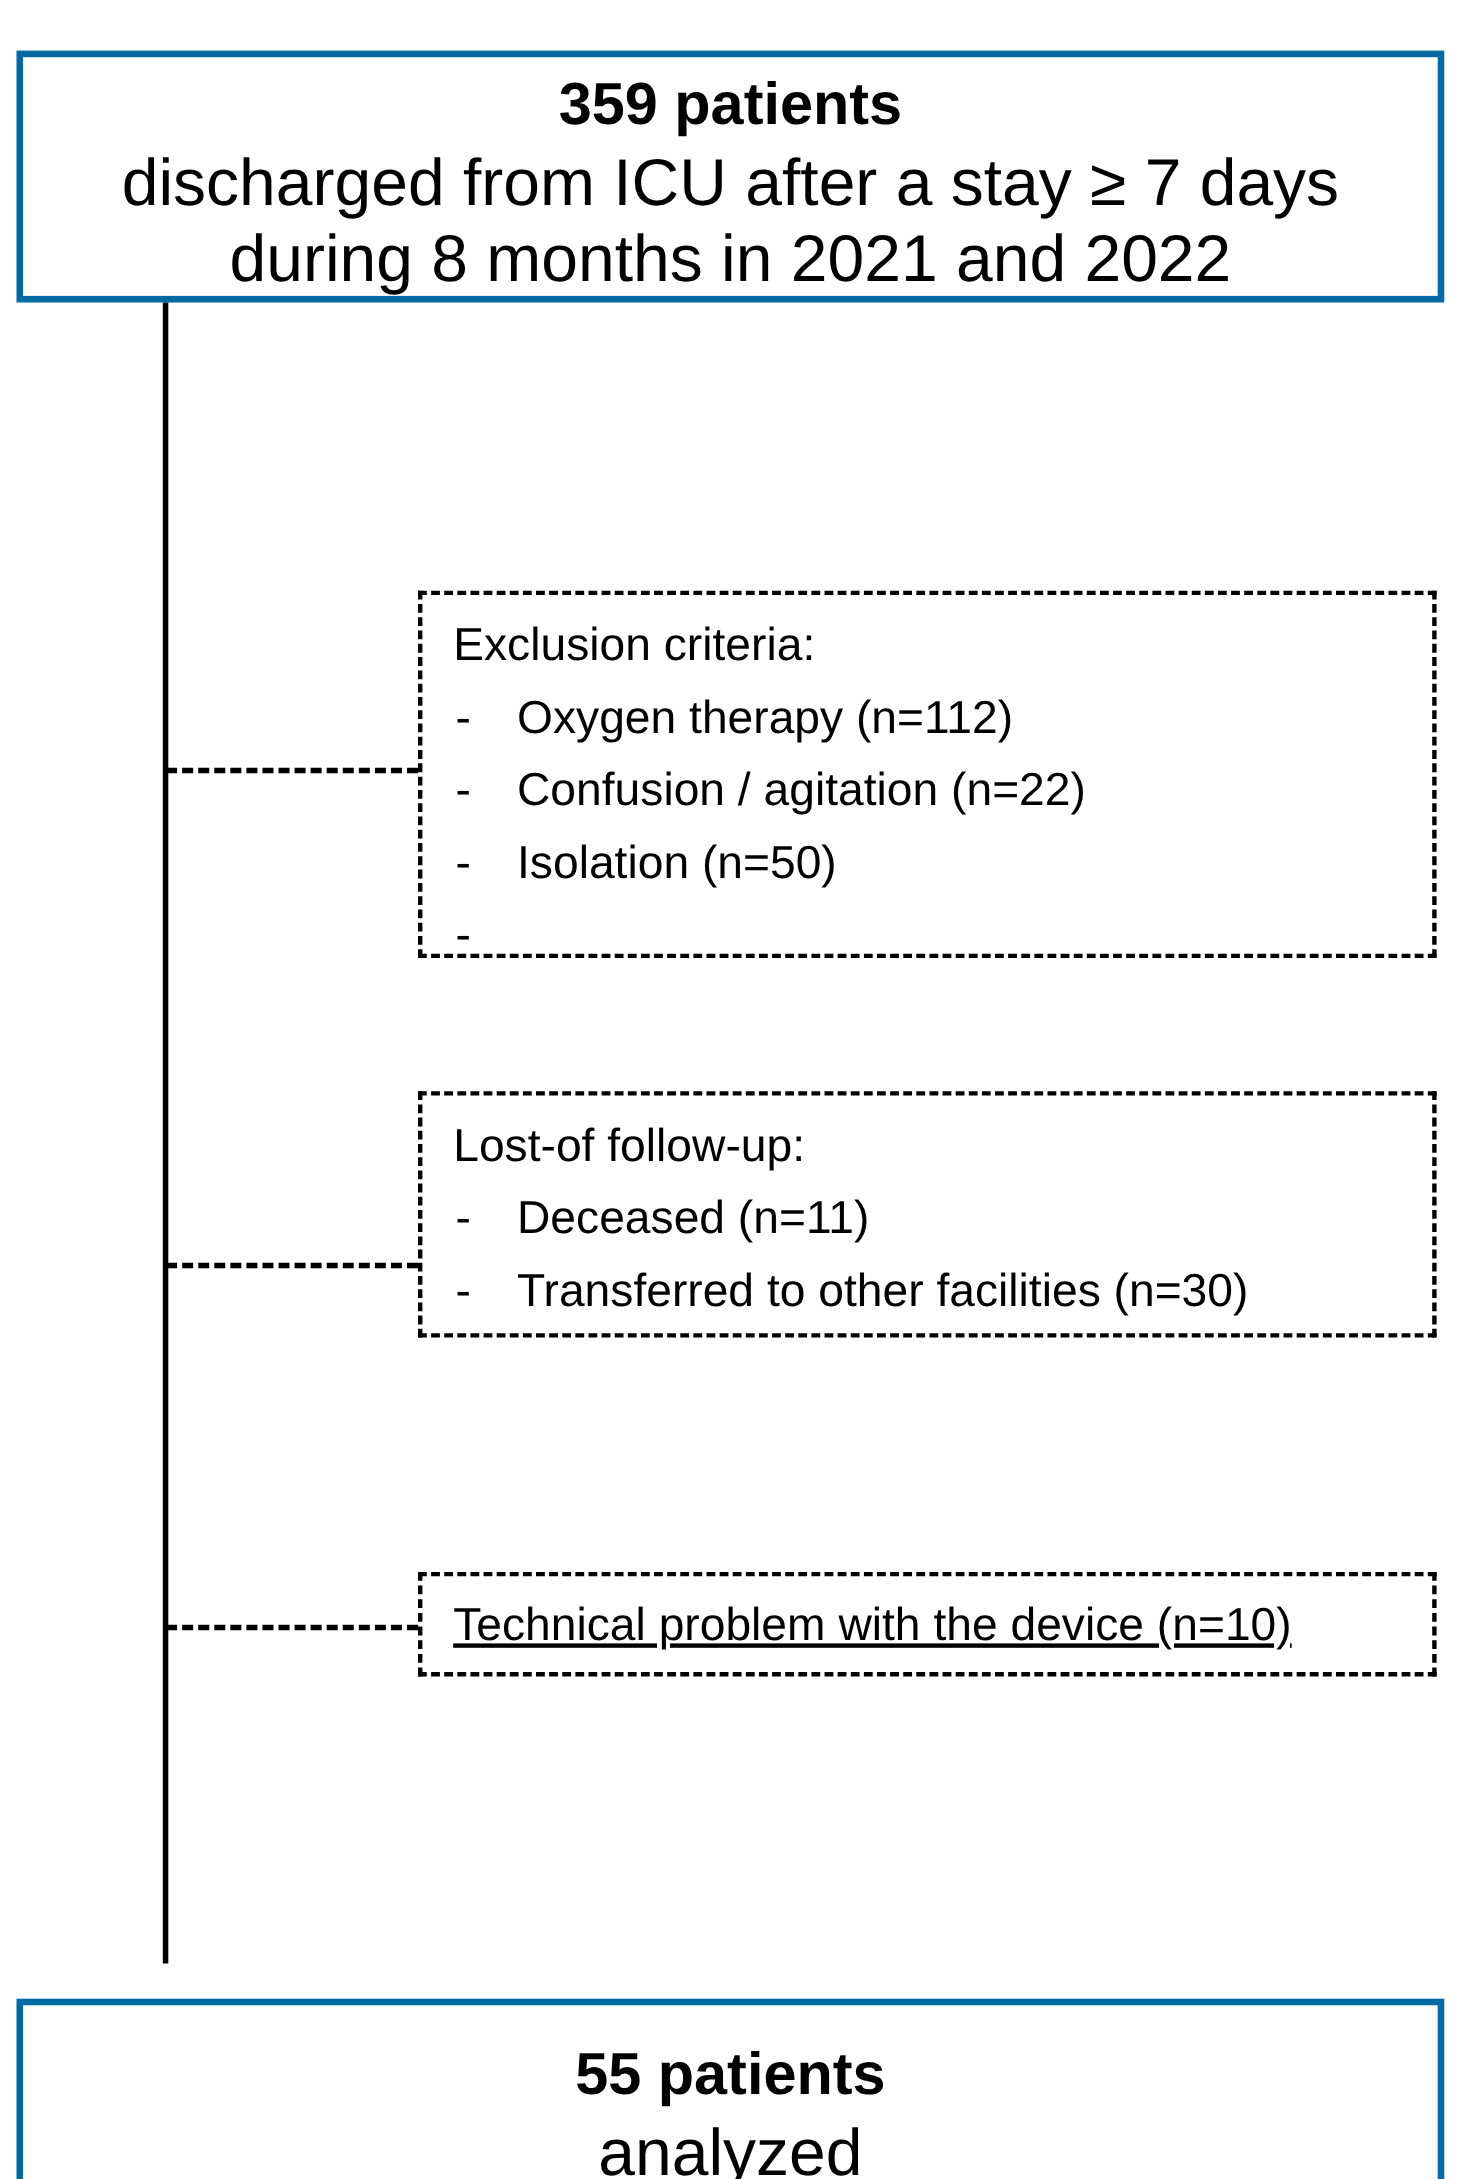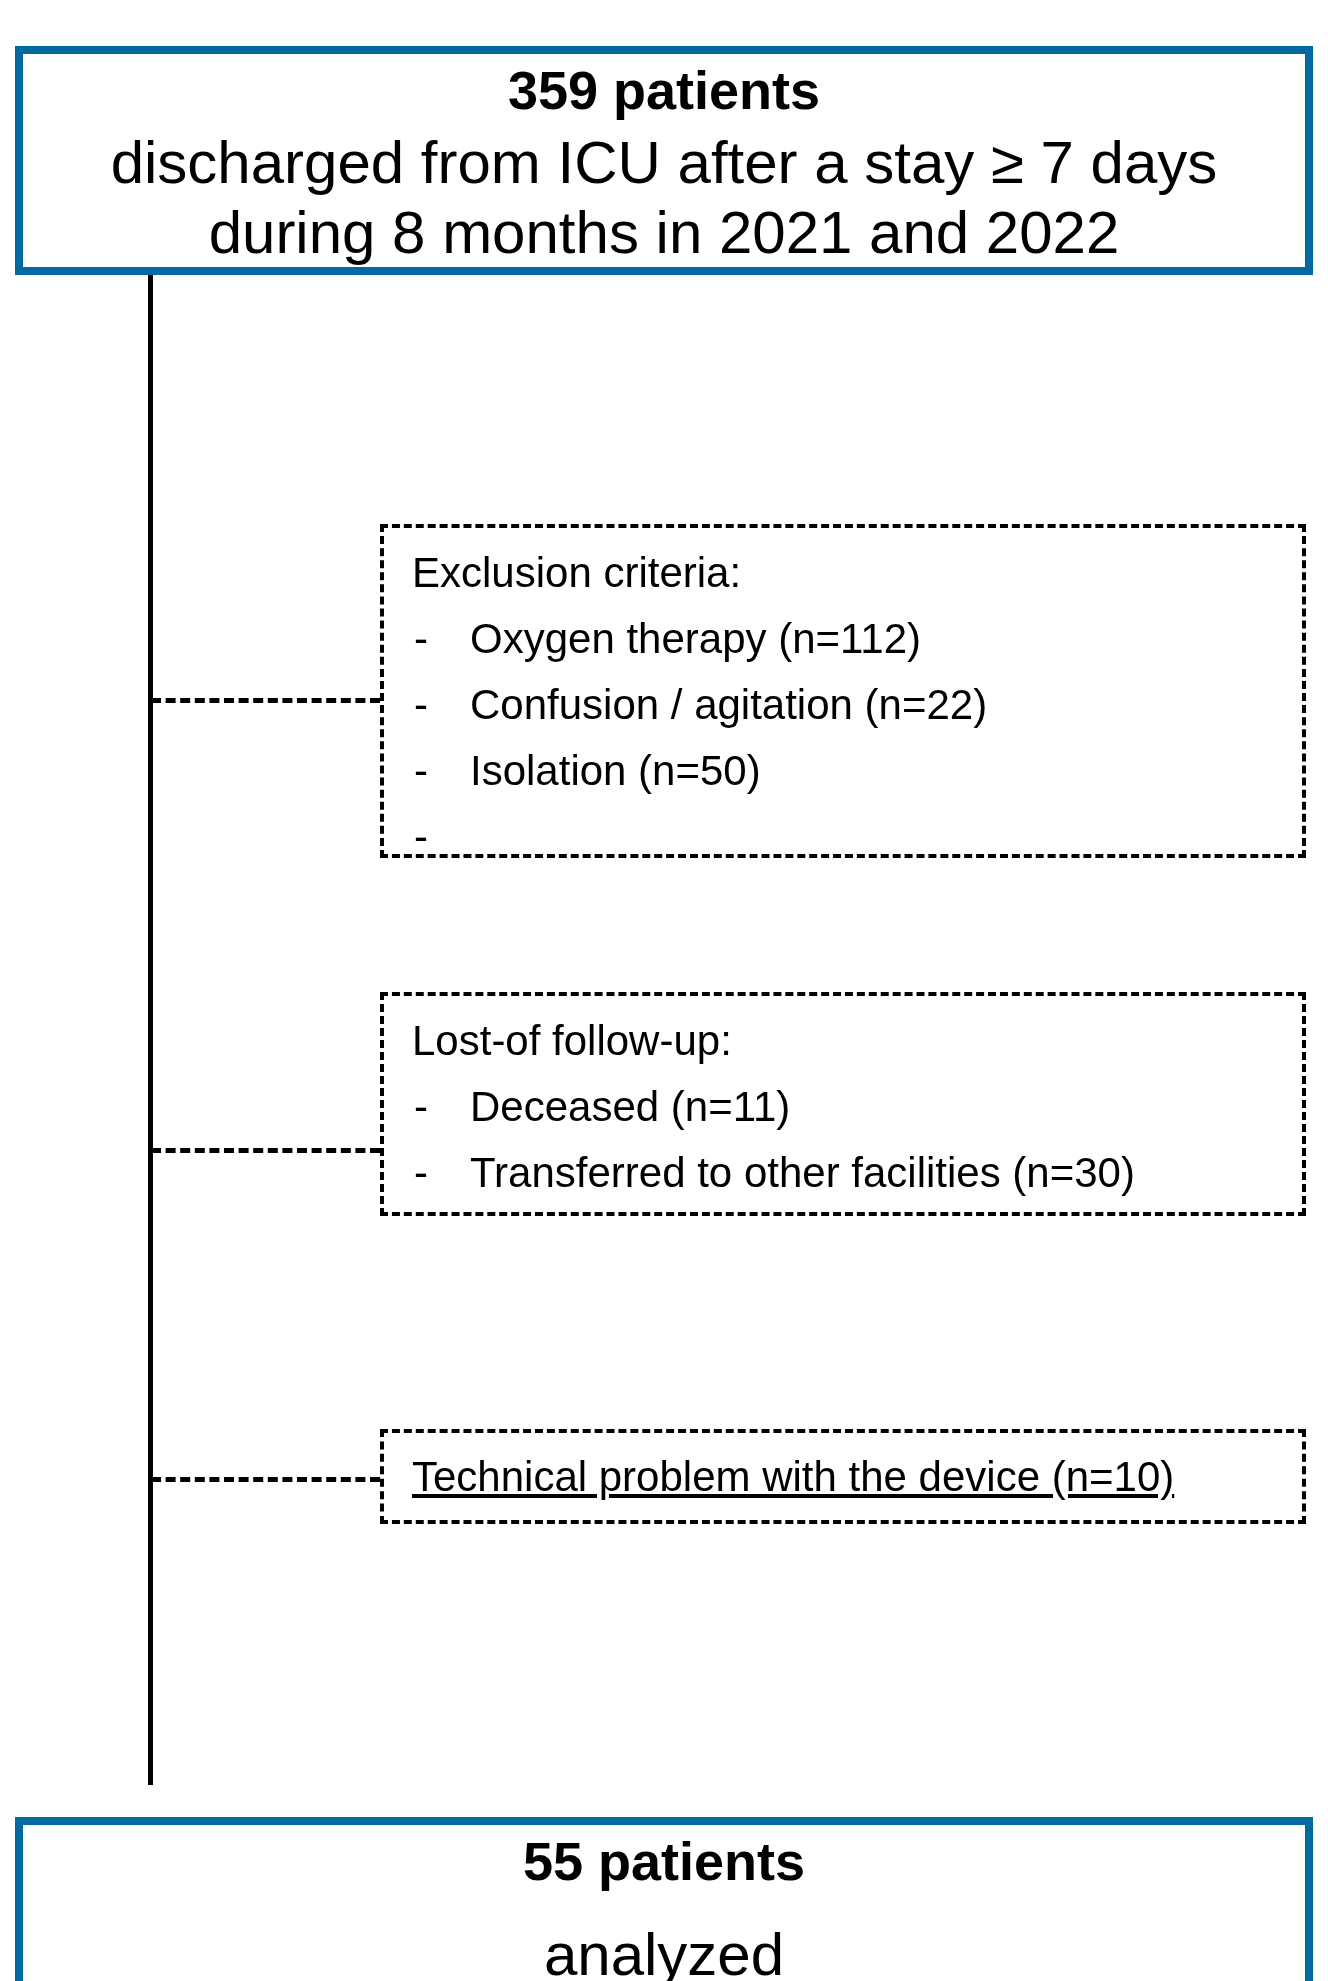--- a/index.html
+++ b/index.html
@@ -15,26 +15,26 @@
     color: #000000;
     font-family: "Liberation Sans", sans-serif;
     overflow: hidden;
   }
 
   
   .solid-box {
     position: absolute;
     left: 15px;
     width: 1298px;
-    border: 8px solid #0369a1;
+    border: 6px solid #0369a1;
     box-sizing: border-box;
     background: #ffffff;
     display: flex;
     flex-direction: column;
-    justify-content: space-between;
+    justify-content: flex-end;
     align-items: center;
     text-align: center;
   }
   .solid-box.top    { top: 46px;   height: 229px; }
   .solid-box.bottom { top: 1785px; height: 180px; margin-top: 32px; }
 
   .box-title {
     font-size: 54px;
     font-weight: bold;
     line-height: 72px;
@@ -72,21 +72,21 @@
   .branch {
     position: absolute;
     left: 380px;
     width: 926px;
     border: 4px dashed #000000;
     box-sizing: border-box;
     background: #ffffff;
     font-size: 42px;
     line-height: 66px;
   }
-  .branch.b1 { top: 524px;  height: 334px; padding: 12px 16px 0 28px; }
+  .branch.b1 { top: 537px;  height: 334px; padding: 12px 16px 0 28px; }
   .branch.b2 { top: 992px; height: 224px; padding: 12px 16px 0 28px; }
   .branch.b3 {
     top: 1429px;
     height: 95px;
     display: flex;
     align-items: center;
     padding: 0 16px 0 28px;
     text-decoration: underline;
   }
 

